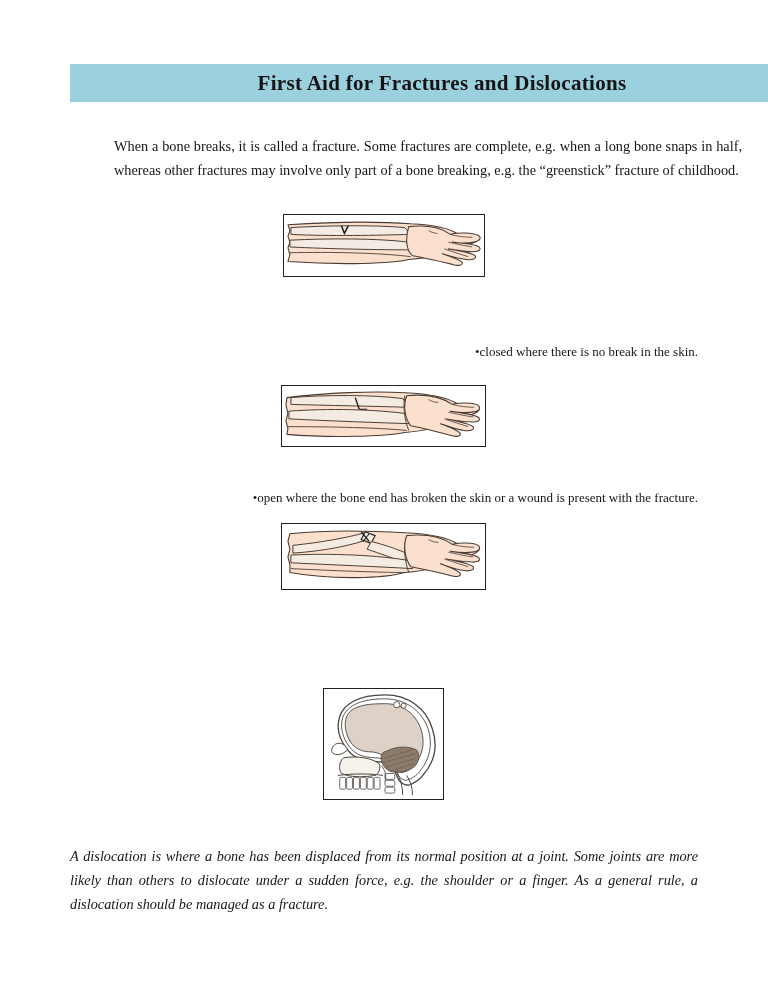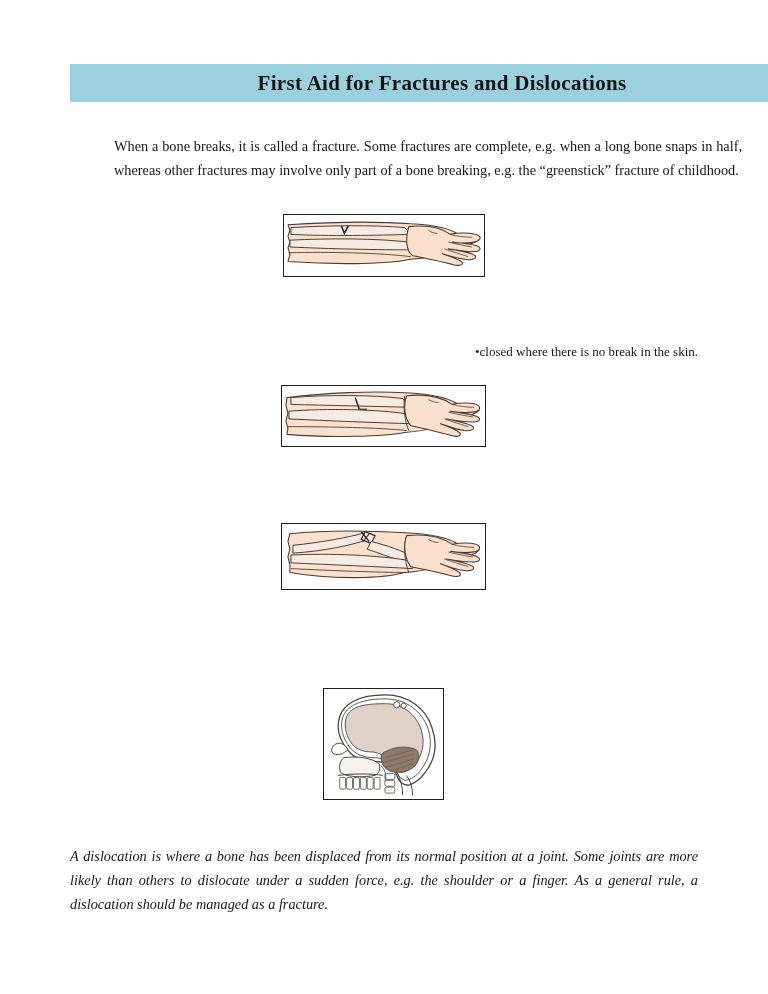--- a/index.html
+++ b/index.html
@@ -173,20 +173,23 @@
                C168,42 178,46 180,49 C181,52 176,53 170,51
                C156,47 140,43 130,41
                C124,34 122,20 126,10 Z" fill="#fae0cd" stroke="#4a3b33" stroke-width="1.1" stroke-linejoin="round"></path>
       <path d="M172,19 C178,21 188,22 194,22" fill="none" stroke="#4a3b33" stroke-width="0.8"></path>
       <path d="M168,27 C176,29 186,31 193,32" fill="none" stroke="#4a3b33" stroke-width="0.8"></path>
       <path d="M164,34 C172,37 182,40 188,42" fill="none" stroke="#4a3b33" stroke-width="0.8"></path>
       <path d="M148,14 C151,16 155,17 158,17" fill="none" stroke="#4a3b33" stroke-width="0.8"></path>
     </svg>
   </div>
 
+  <div class="bullet" id="b-open">
+    <span class="dot">•</span><span>open where the bone end has broken the skin or a wound is present with the fracture.</span>
+  </div>
 
   <div class="figure" id="fig-3">
     <svg viewBox="0 0 205 67" preserveAspectRatio="none">
 
       <path d="M8,10 L6,18 L8,26 L6,34 L8,42 L8,50
                C52,58 104,56 124,50
                C150,48 166,42 174,36
                C186,34 196,31 199,27
                C198,23 188,21 178,21
                C168,14 148,10 124,9

